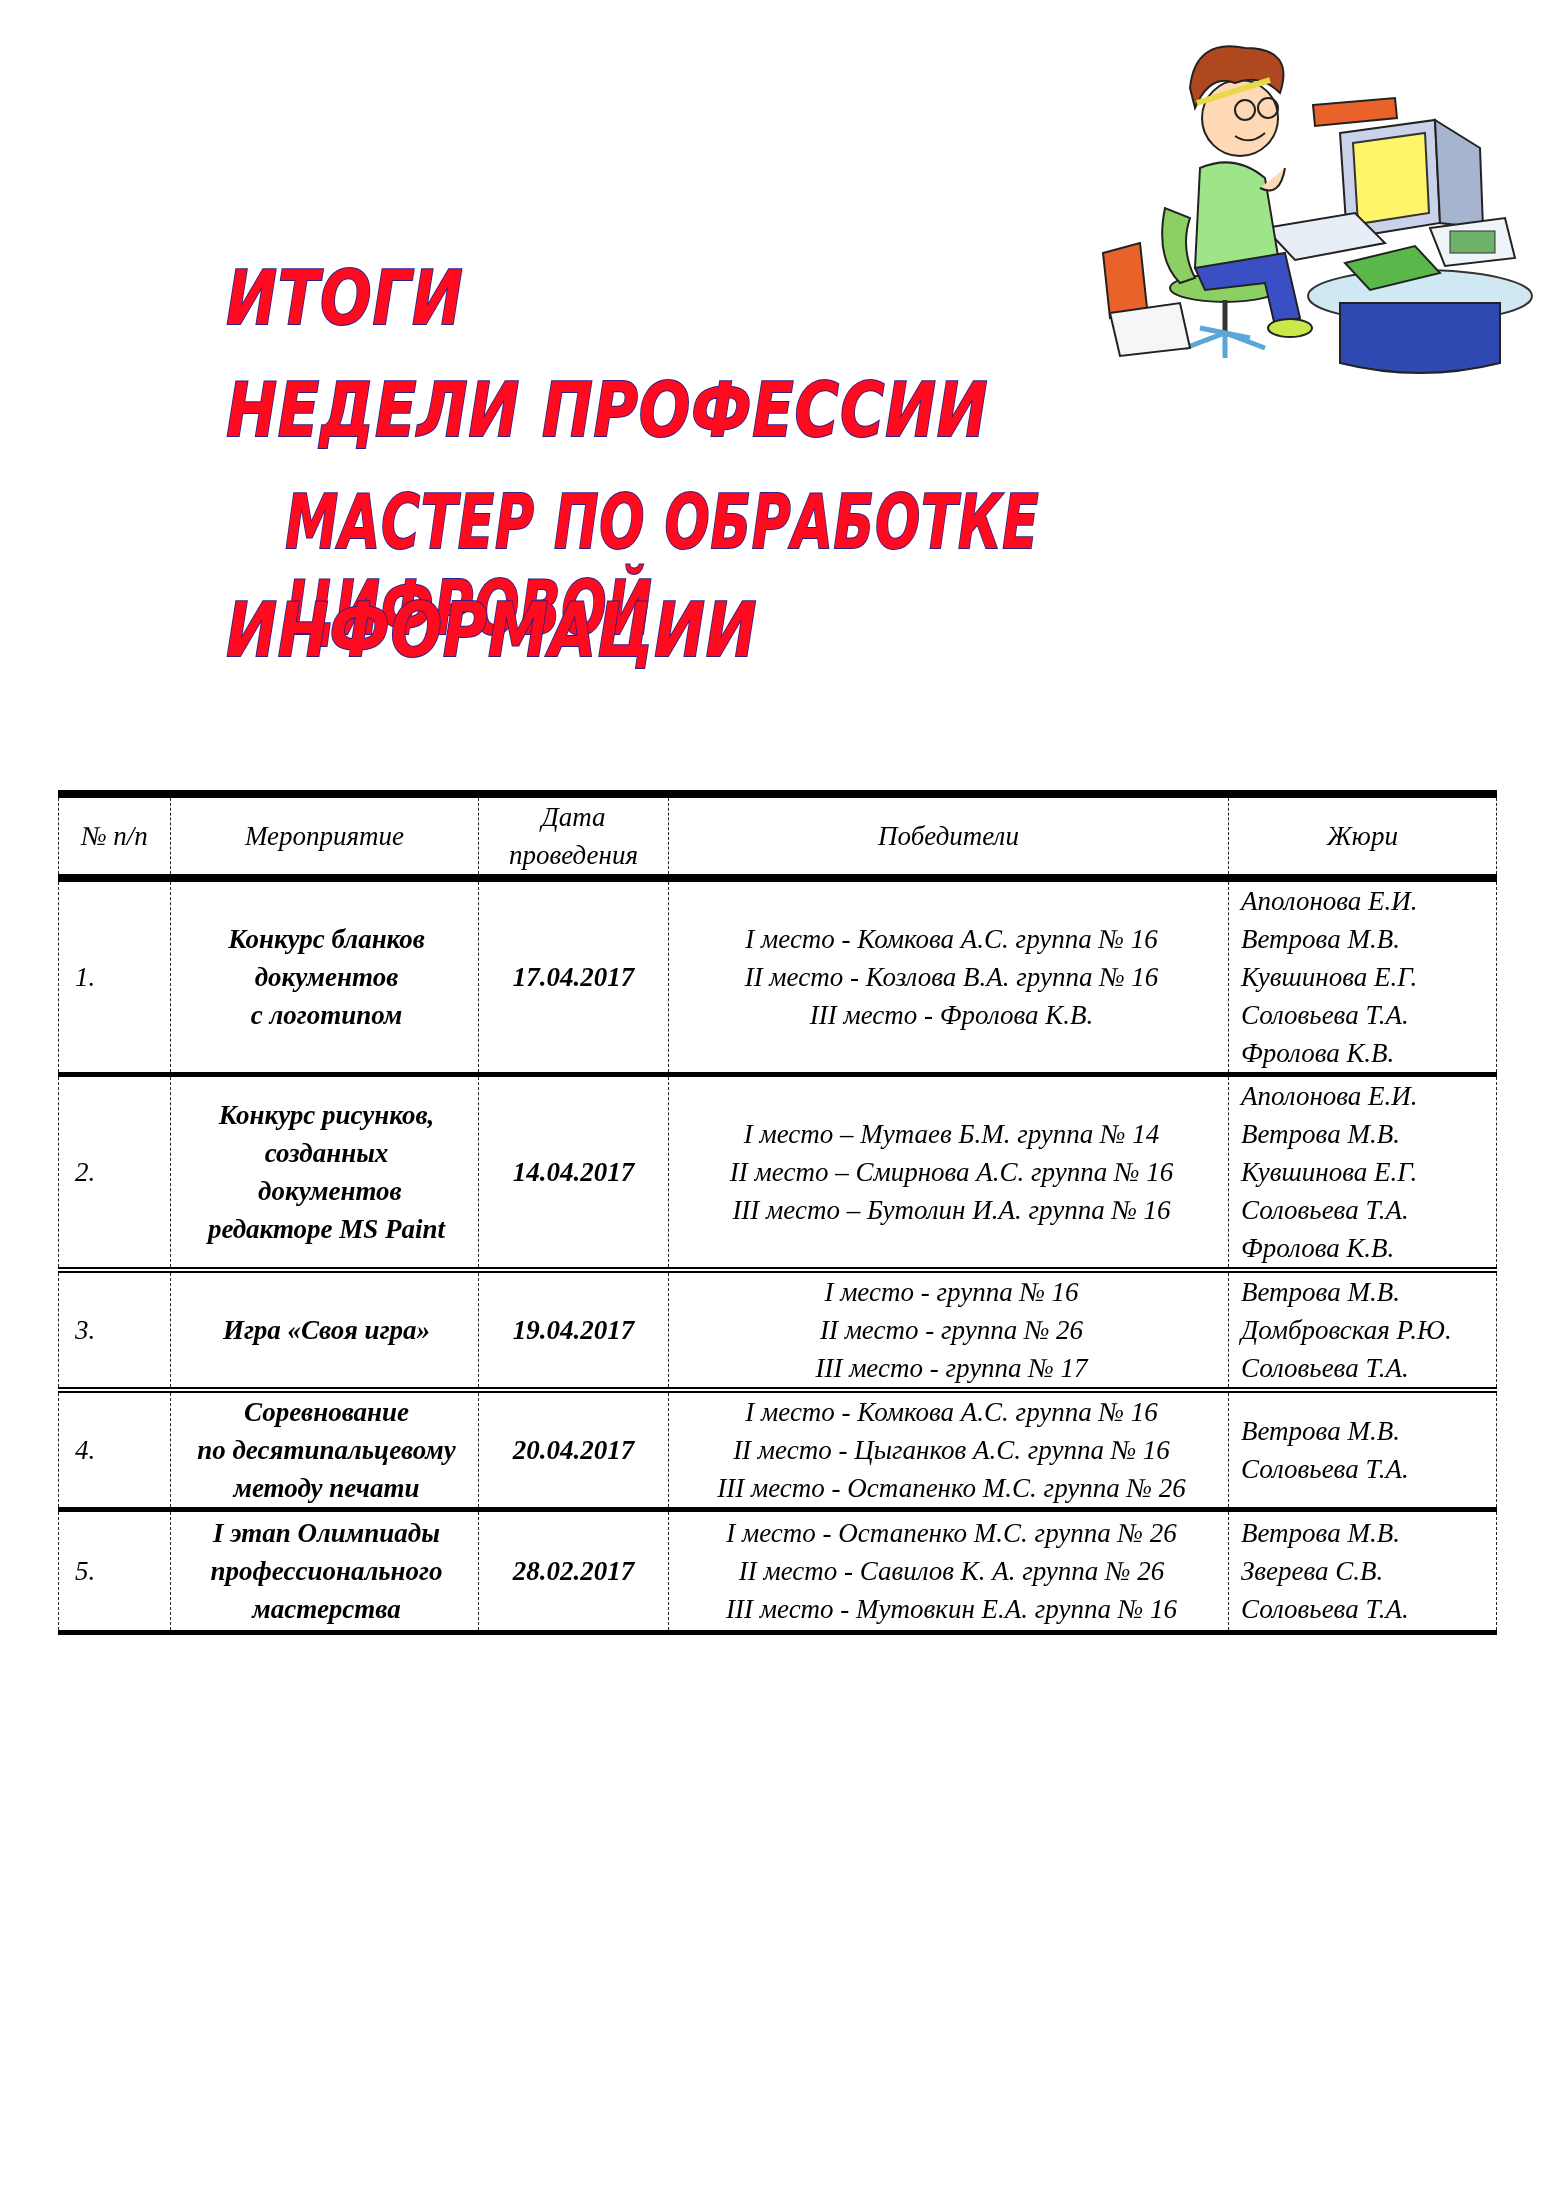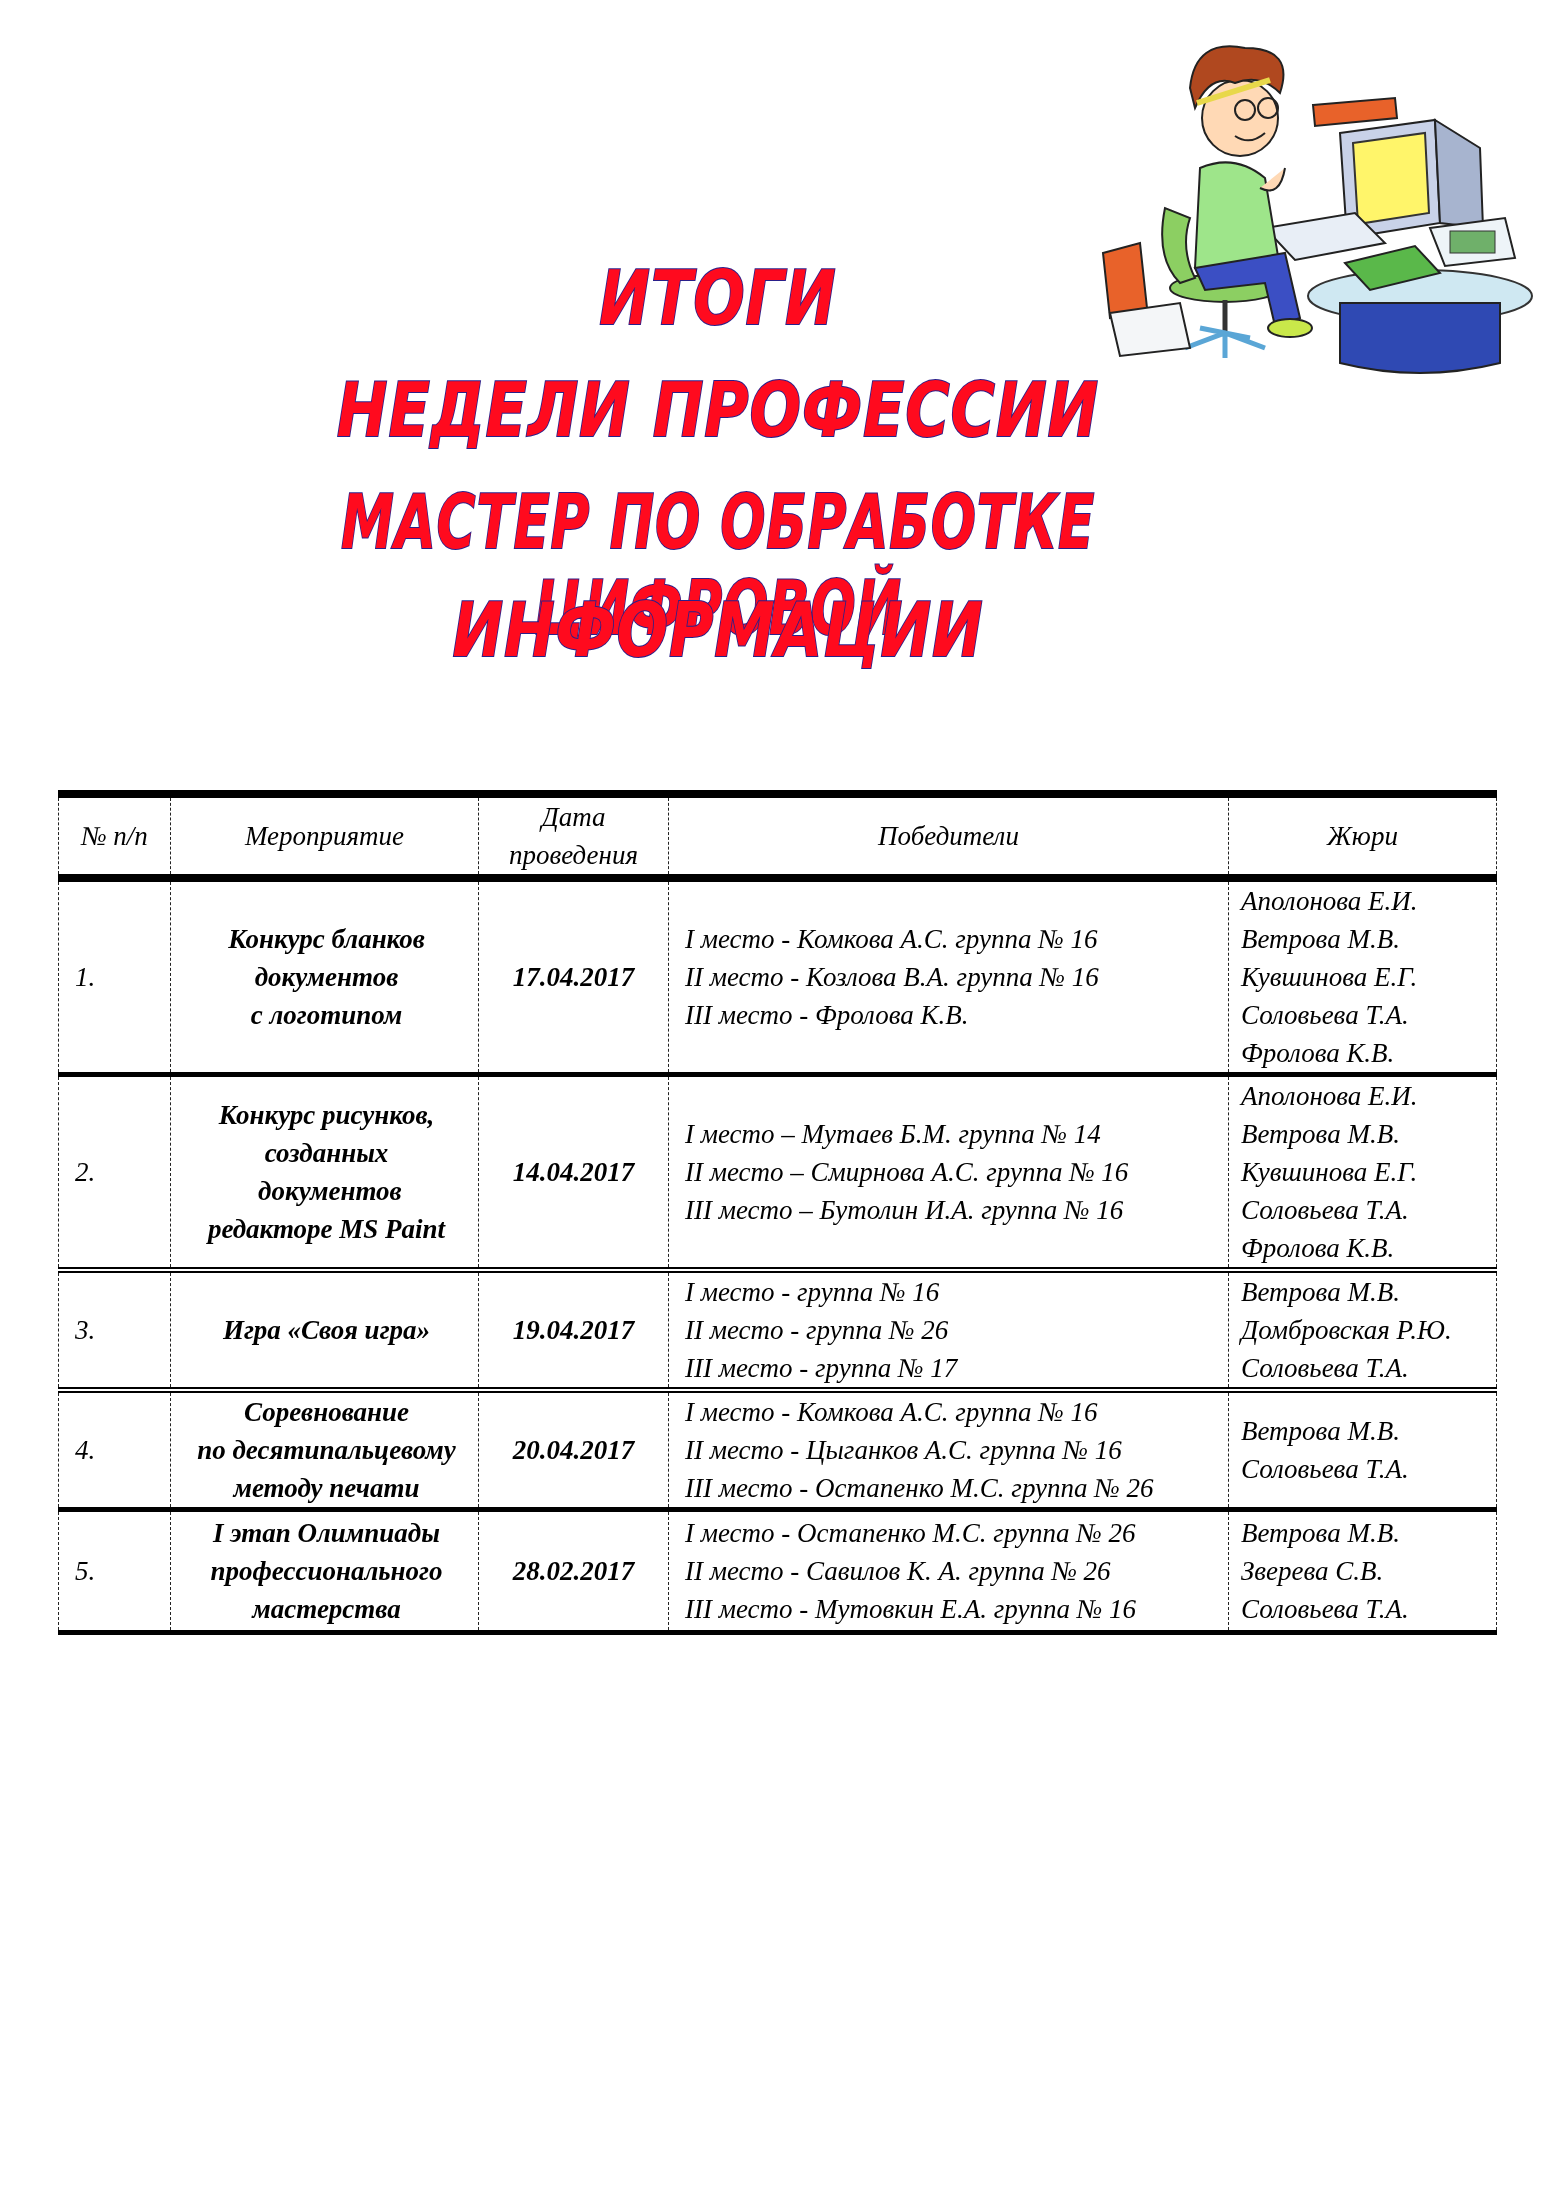--- a/index.html
+++ b/index.html
@@ -3,21 +3,21 @@
 <meta charset="utf-8">
 <style>
   html, body { margin: 0; padding: 0; background: #ffffff; }
   body { width: 1555px; height: 2199px; position: relative; overflow: hidden;
          font-family: "Liberation Serif", "DejaVu Serif", serif; color: #000; }
 
   
   .illustration { position: absolute; left: 1085px; top: 28px; width: 450px; height: 355px; }
 
   
-  .title-block { position: absolute; left: 128px; top: 255px; width: 1180px; text-align: center; }
+  .title-block { position: absolute; left: 120px; top: 255px; width: 1180px; }
   .title-line { display: block; font-family: "DejaVu Sans", sans-serif; font-weight: bold;
                 font-style: italic; color: #ff0a1e; letter-spacing: 1px;
                 -webkit-text-stroke: 2px #2a1f8a; paint-order: stroke fill;
                 transform: scaleX(0.82); transform-origin: center; position: relative; }
   .tl1 { font-size: 74px; height: 112px; }
   .tl2 { font-size: 74px; height: 112px; }
   .tl3 { font-size: 74px; height: 108px; transform: scaleX(0.72); }
   .tl4 { font-size: 74px; height: 108px; }
 
   
@@ -33,21 +33,21 @@
     font-style: italic; font-size: 27px; line-height: 38px; vertical-align: middle; padding: 0 10px;
   }
   .results-table thead tr { border-top: 7px double #000; }
   .results-table thead th { border-top: 8px solid #000; border-bottom: 8px solid #000;
                             font-weight: normal; height: 74px; text-align: center; }
   .rule-thick { border-bottom: 5px solid #000; }
   .rule-double { border-bottom: 6px double #000; }
   td.num { text-align: left; padding-left: 16px; }
   td.event { font-weight: bold; text-align: center; padding-left: 14px; }
   td.date { text-align: center; font-weight: bold; }
-  td.winners { text-align: left; padding-left: 16px; }
+  td.winners { text-align: center; padding-left: 16px; }
   td.jury { text-align: left; padding-left: 12px; }
   .line { display: block; white-space: nowrap; }
   tr.r1 td { height: 190px; }
   tr.r2 td { height: 186px; }
   tr.r3 td { height: 114px; }
   tr.r4 td { height: 110px; }
   tr.r5 td { height: 118px; }
 </style>
 </head>
 <body>

